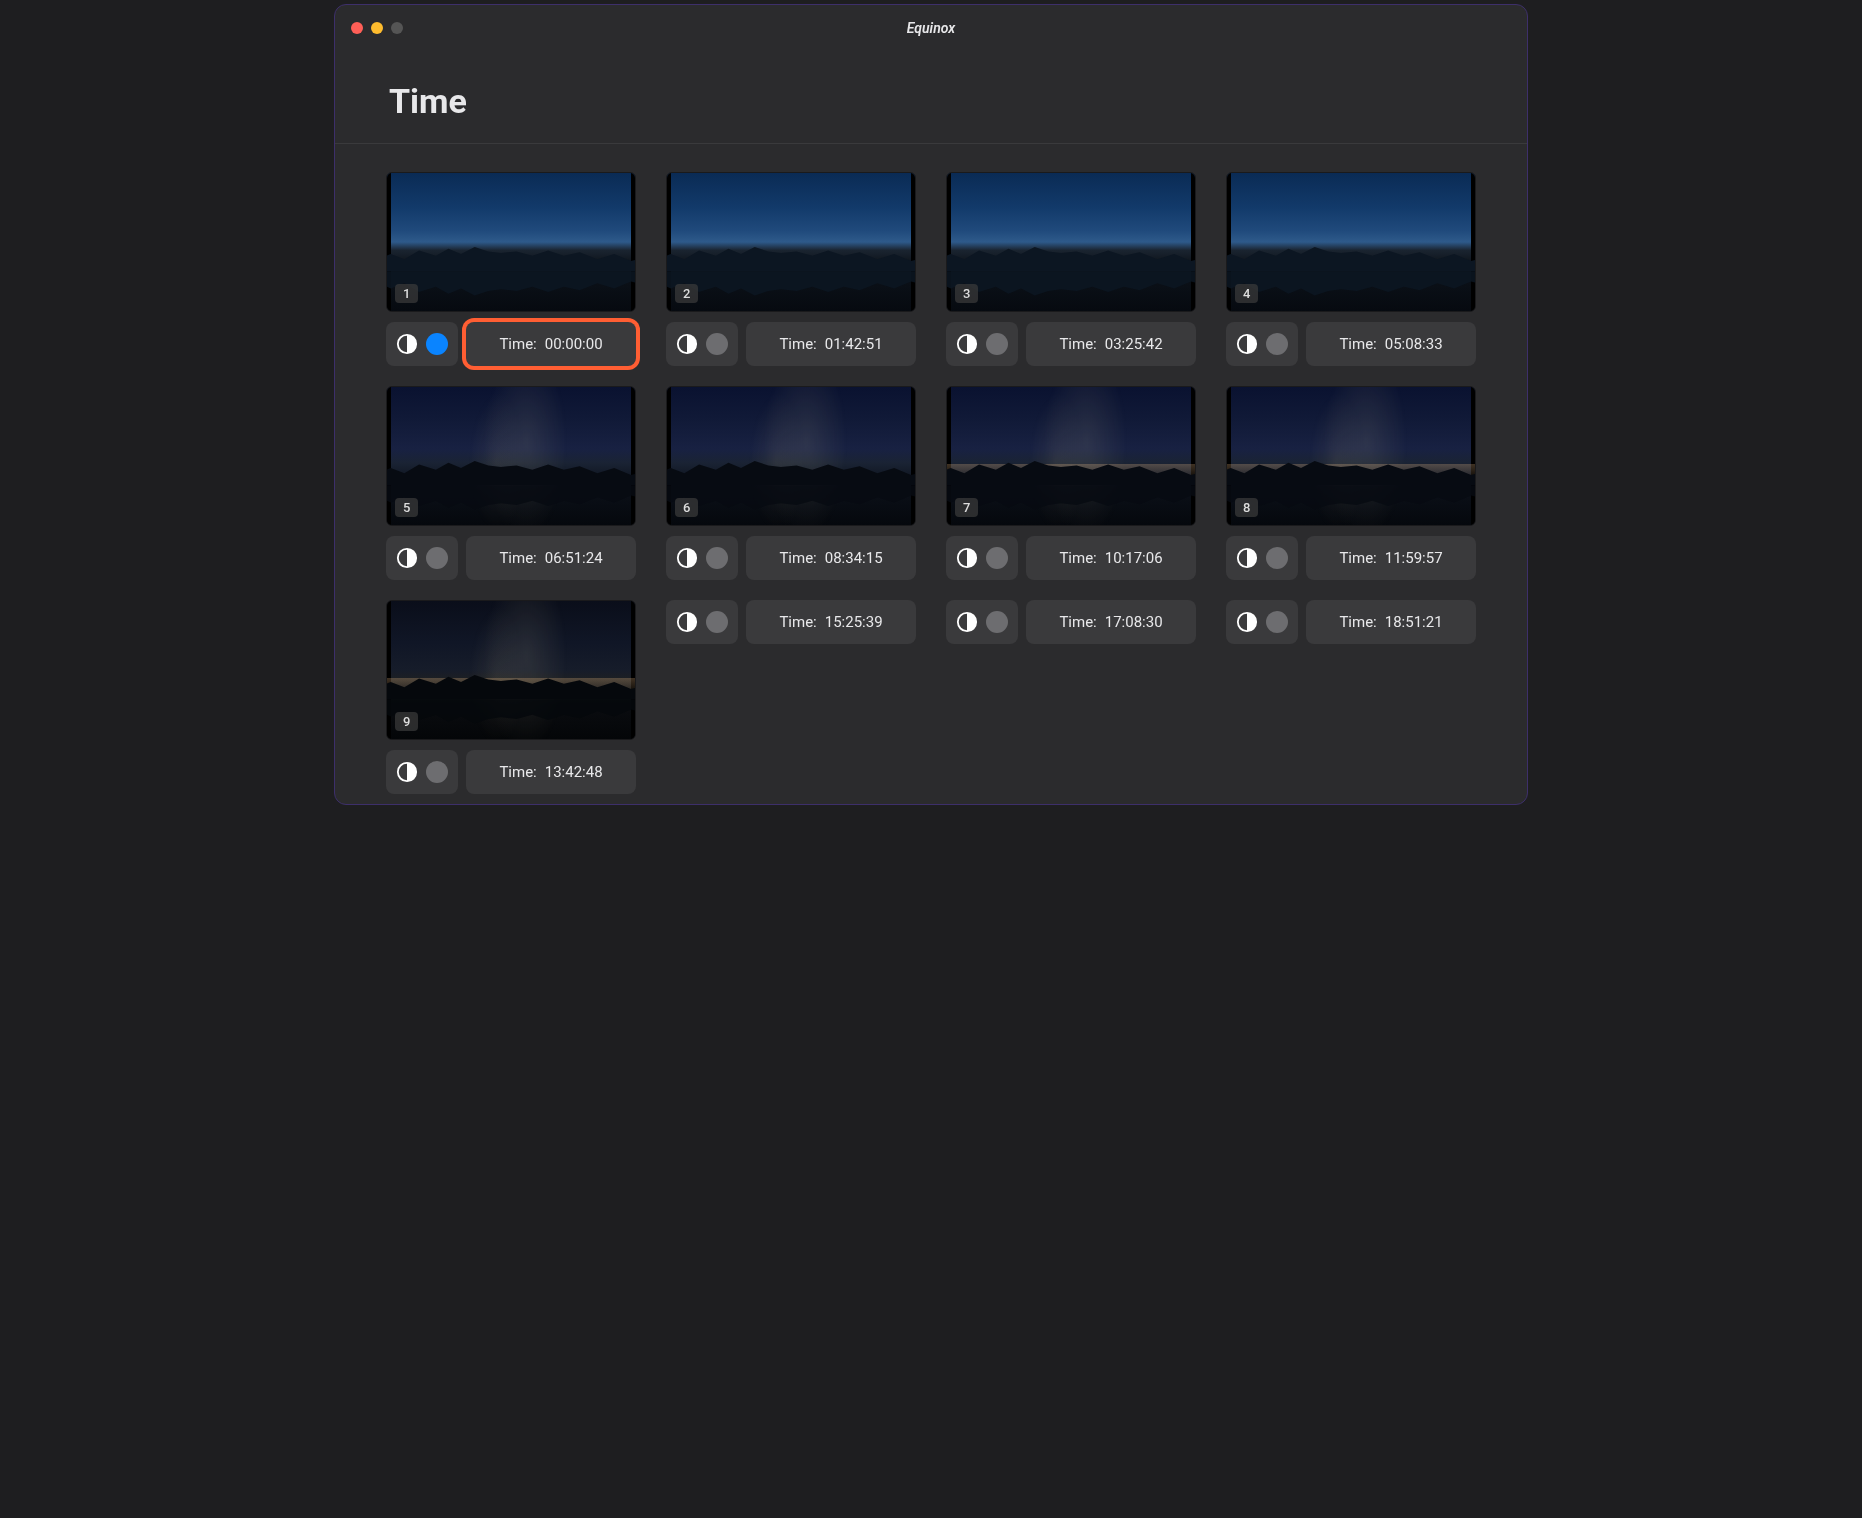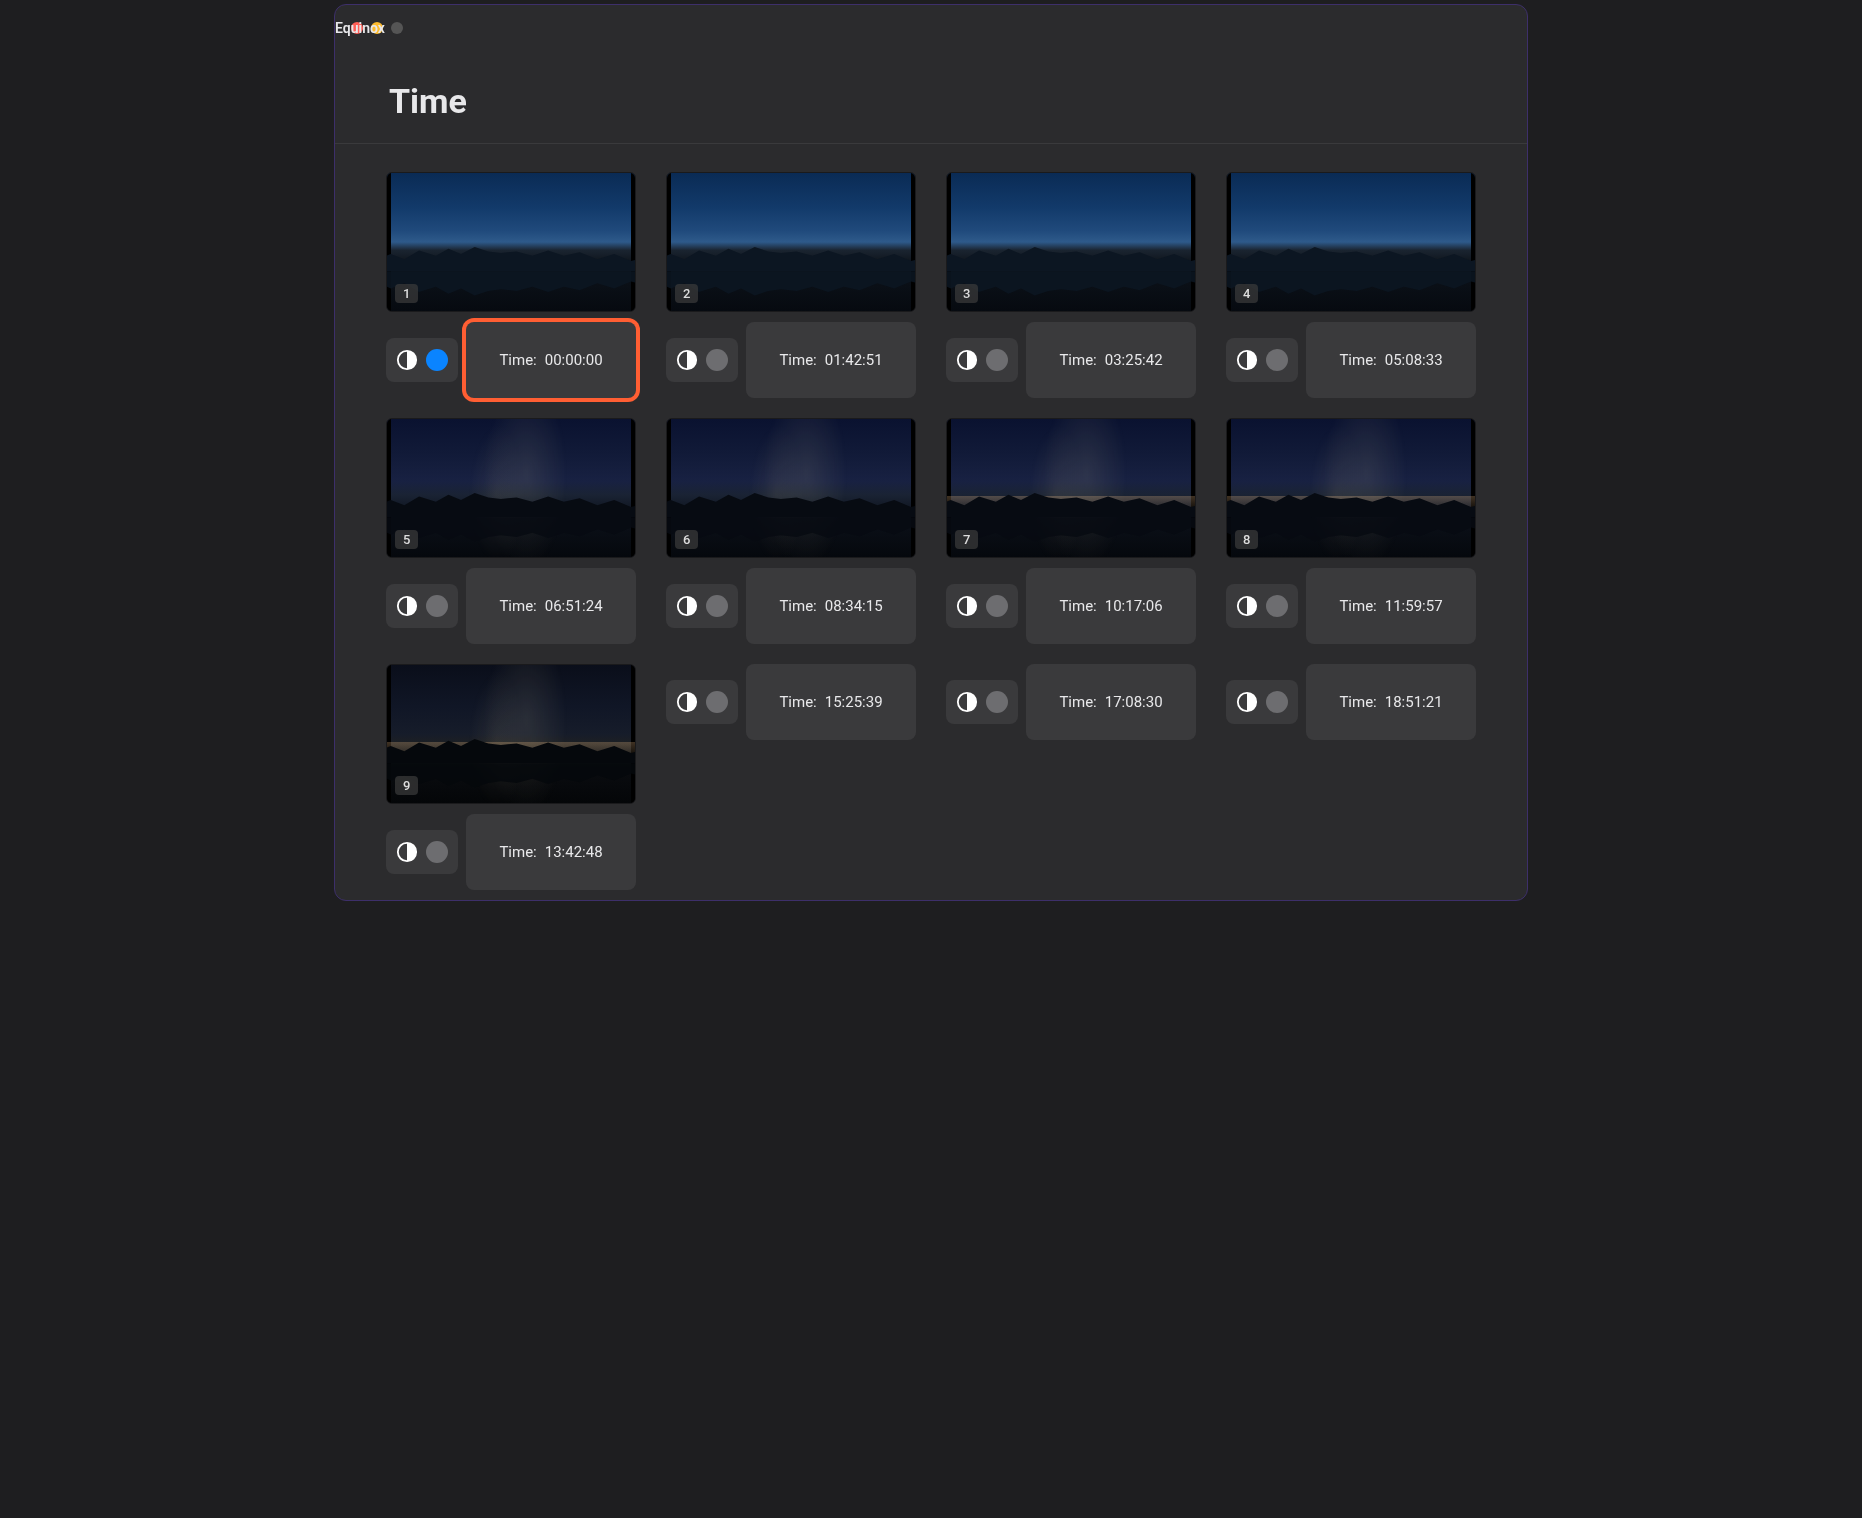--- a/index.html
+++ b/index.html
@@ -44,24 +44,26 @@
     gap: 8px;
     margin-left: 16px;
   }
   .tl { width: 12px; height: 12px; border-radius: 50%; }
   .tl-close { background: #ff5f57; }
   .tl-min   { background: #febc2e; }
   .tl-max   { background: #555; }
   .titlebar-title {
     position: absolute;
     left: 0; right: 0;
+    text-align: center;
     font-size: 14px;
     font-weight: 600;
     color: var(--text);
     pointer-events: none;
+    font-style: italic;
   }
   .header {
     padding: 26px 50px 18px 50px;
     border-bottom: 1px solid #3a3a3c;
   }
   .header h1 {
     margin: 4px;
     font-size: 34px;
     font-weight: 700;
   }
@@ -140,21 +142,21 @@
   .toggle .dot {
     width: 22px; height: 22px;
     border-radius: 50%;
     background: #6d6d70;
   }
   .toggle .dot.active { background: var(--accent-blue); }
   .timebox {
     flex: 1;
     background: var(--btn-bg);
     border-radius: 8px;
-    padding: 26px 14px;
+    padding: 10px 14px;
     display: flex;
     align-items: center;
     gap: 8px;
     height: 24px;
     font-size: 15px;
     color: var(--text);
     justify-content: center;
   }
   .timebox .label { color: var(--text); }
   .timebox .value { color: var(--text); font-variant-numeric: tabular-nums; }

